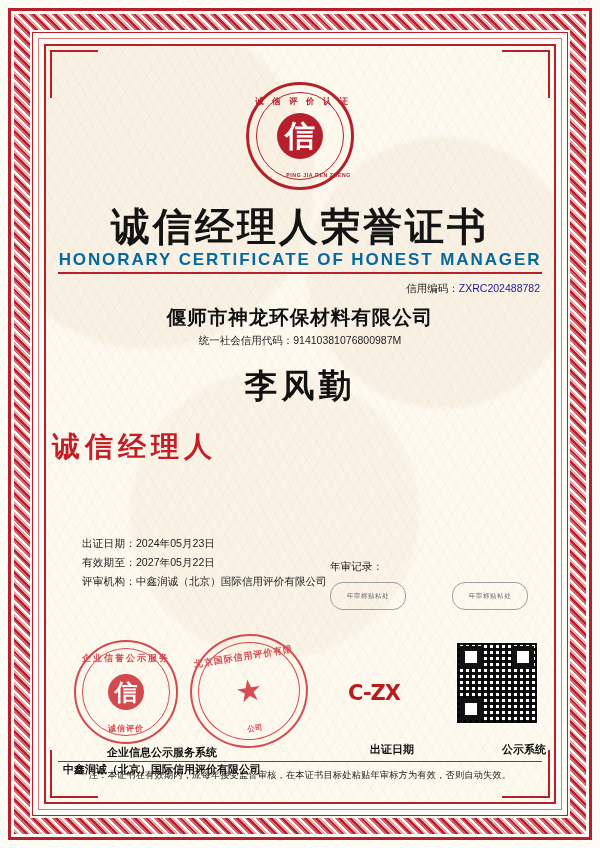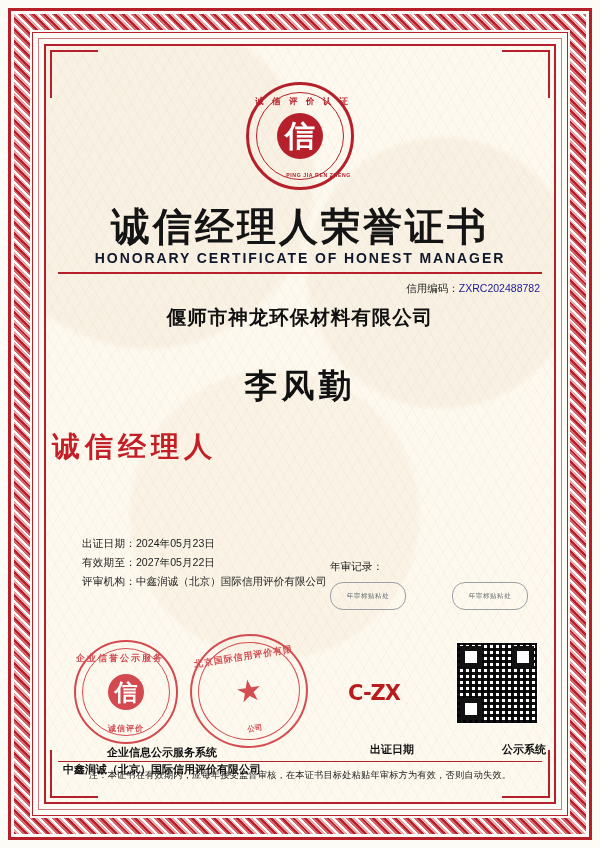--- a/index.html
+++ b/index.html
@@ -146,23 +146,23 @@
     font-size: 39px;
     font-weight: bold;
     color: #141414;
     letter-spacing: 3px;
     white-space: nowrap;
   }
   .title-en {
     position: absolute;
     top: 198px; left: 0; right: 0;
     text-align: center;
-    font-size: 14px;
-    font-weight: bold;
-    color: #0f172a;
+    font-size: 17px;
+    font-weight: bold;
+    color: #0369a1;
     letter-spacing: 1.9px;
     white-space: nowrap;
   }
   .title-rule {
     position: absolute;
     top: 220px; left: 6px; right: 6px;
     height: 2px;
     background: #b5202a;
   }
 
@@ -287,21 +287,21 @@
     border-radius: 50%;
     background: #cf3b42;
     color: #fff;
     font-family: "DejaVu Serif", serif;
     font-size: 23px;
     font-weight: bold;
     display: flex; align-items: center; justify-content: center;
   }
   .seal-round .top-t {
     position: absolute; top: 10px; left: 0; right: 0;
-    text-align: left;
+    text-align: center;
     font-size: 9px; font-weight: bold; color: #cf3b42;
     letter-spacing: 2px;
   }
   .seal-round .bot-t {
     position: absolute; bottom: 8px; left: 0; right: 0;
     text-align: center;
     font-size: 8px; font-weight: bold; color: #cf3b42;
     letter-spacing: 1px;
   }
   .seal-oval {
@@ -462,20 +462,23 @@
 
     <div class="title-zh">诚信经理人荣誉证书</div>
     <div class="title-en">HONORARY CERTIFICATE OF HONEST MANAGER</div>
     <div class="title-rule"></div>
 
     <div class="credit-line">
       <span>信用编码：</span><span class="val">ZXRC202488782</span>
     </div>
 
     <div class="company">偃师市神龙环保材料有限公司</div>
+    <div class="uscc">
+      <span>统一社会信用代码：</span><span>91410381076800987M</span>
+    </div>
     <div class="person">李风勤</div>
     <div class="award">诚信经理人</div>
 
     <div class="details">
       <div class="row">
         <span class="lbl">出证日期：</span><span>2024年05月23日</span>
       </div>
       <div class="row">
         <span class="lbl">有效期至：</span><span>2027年05月22日</span>
       </div>

